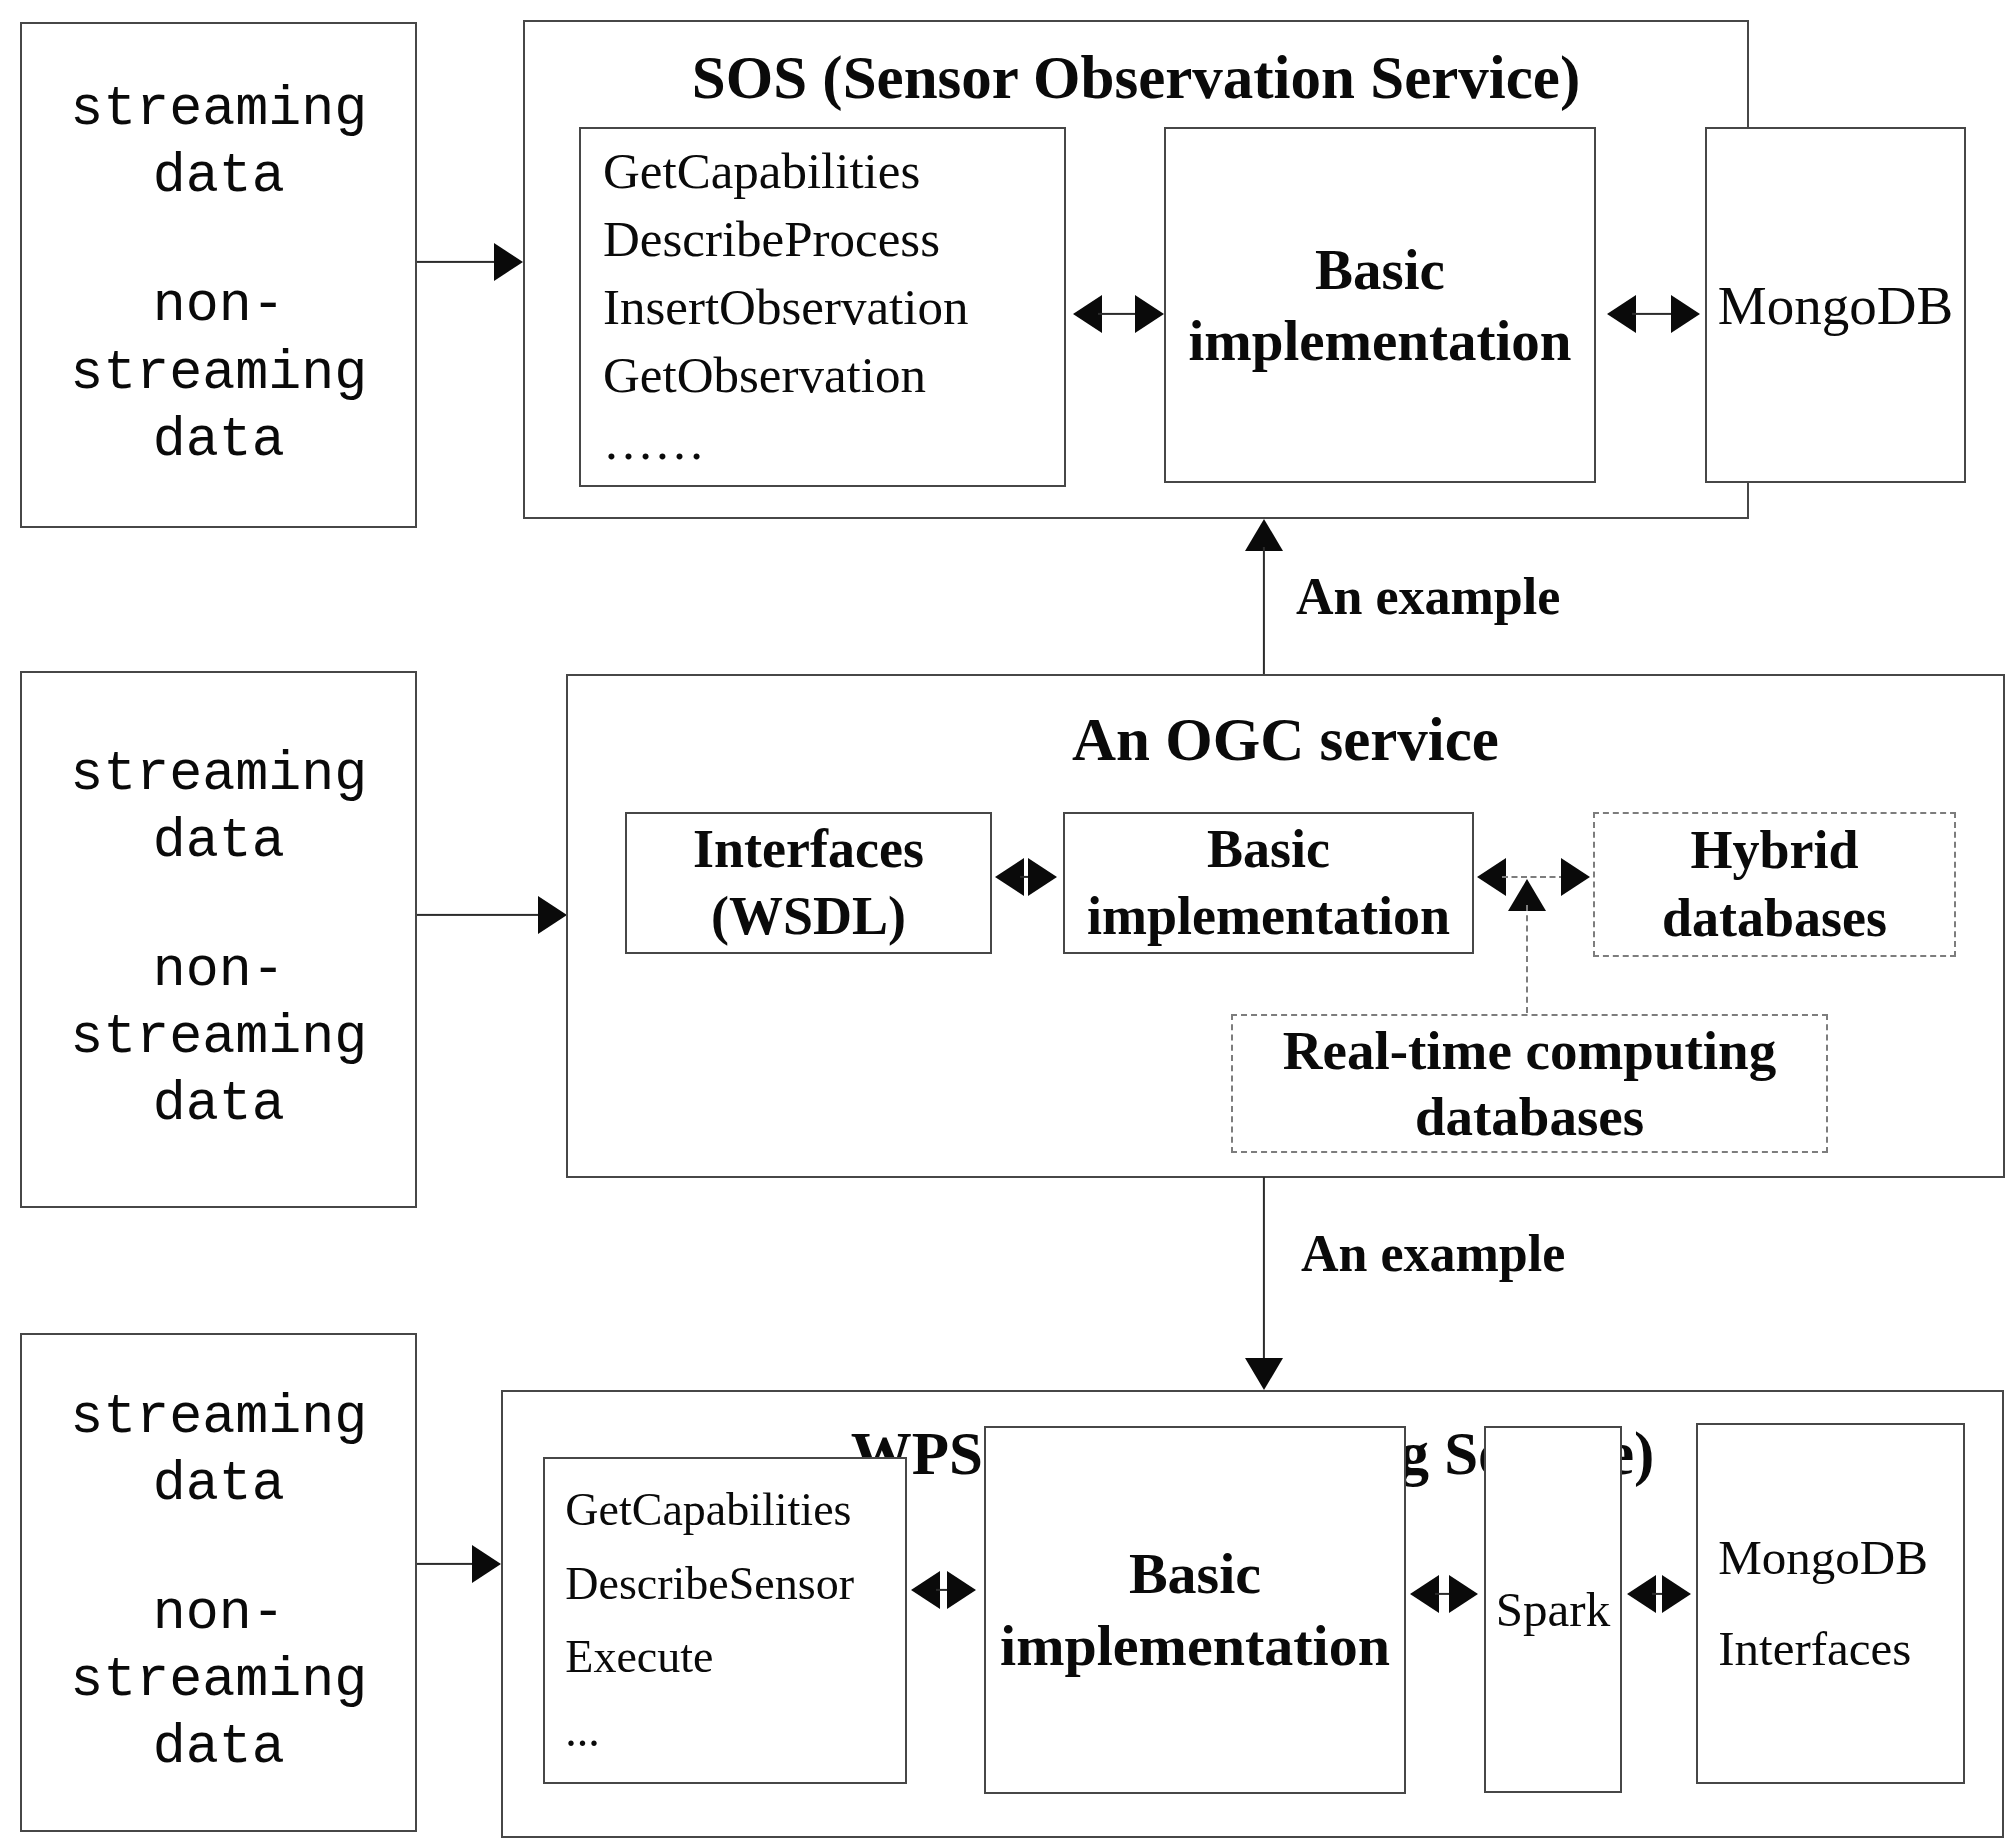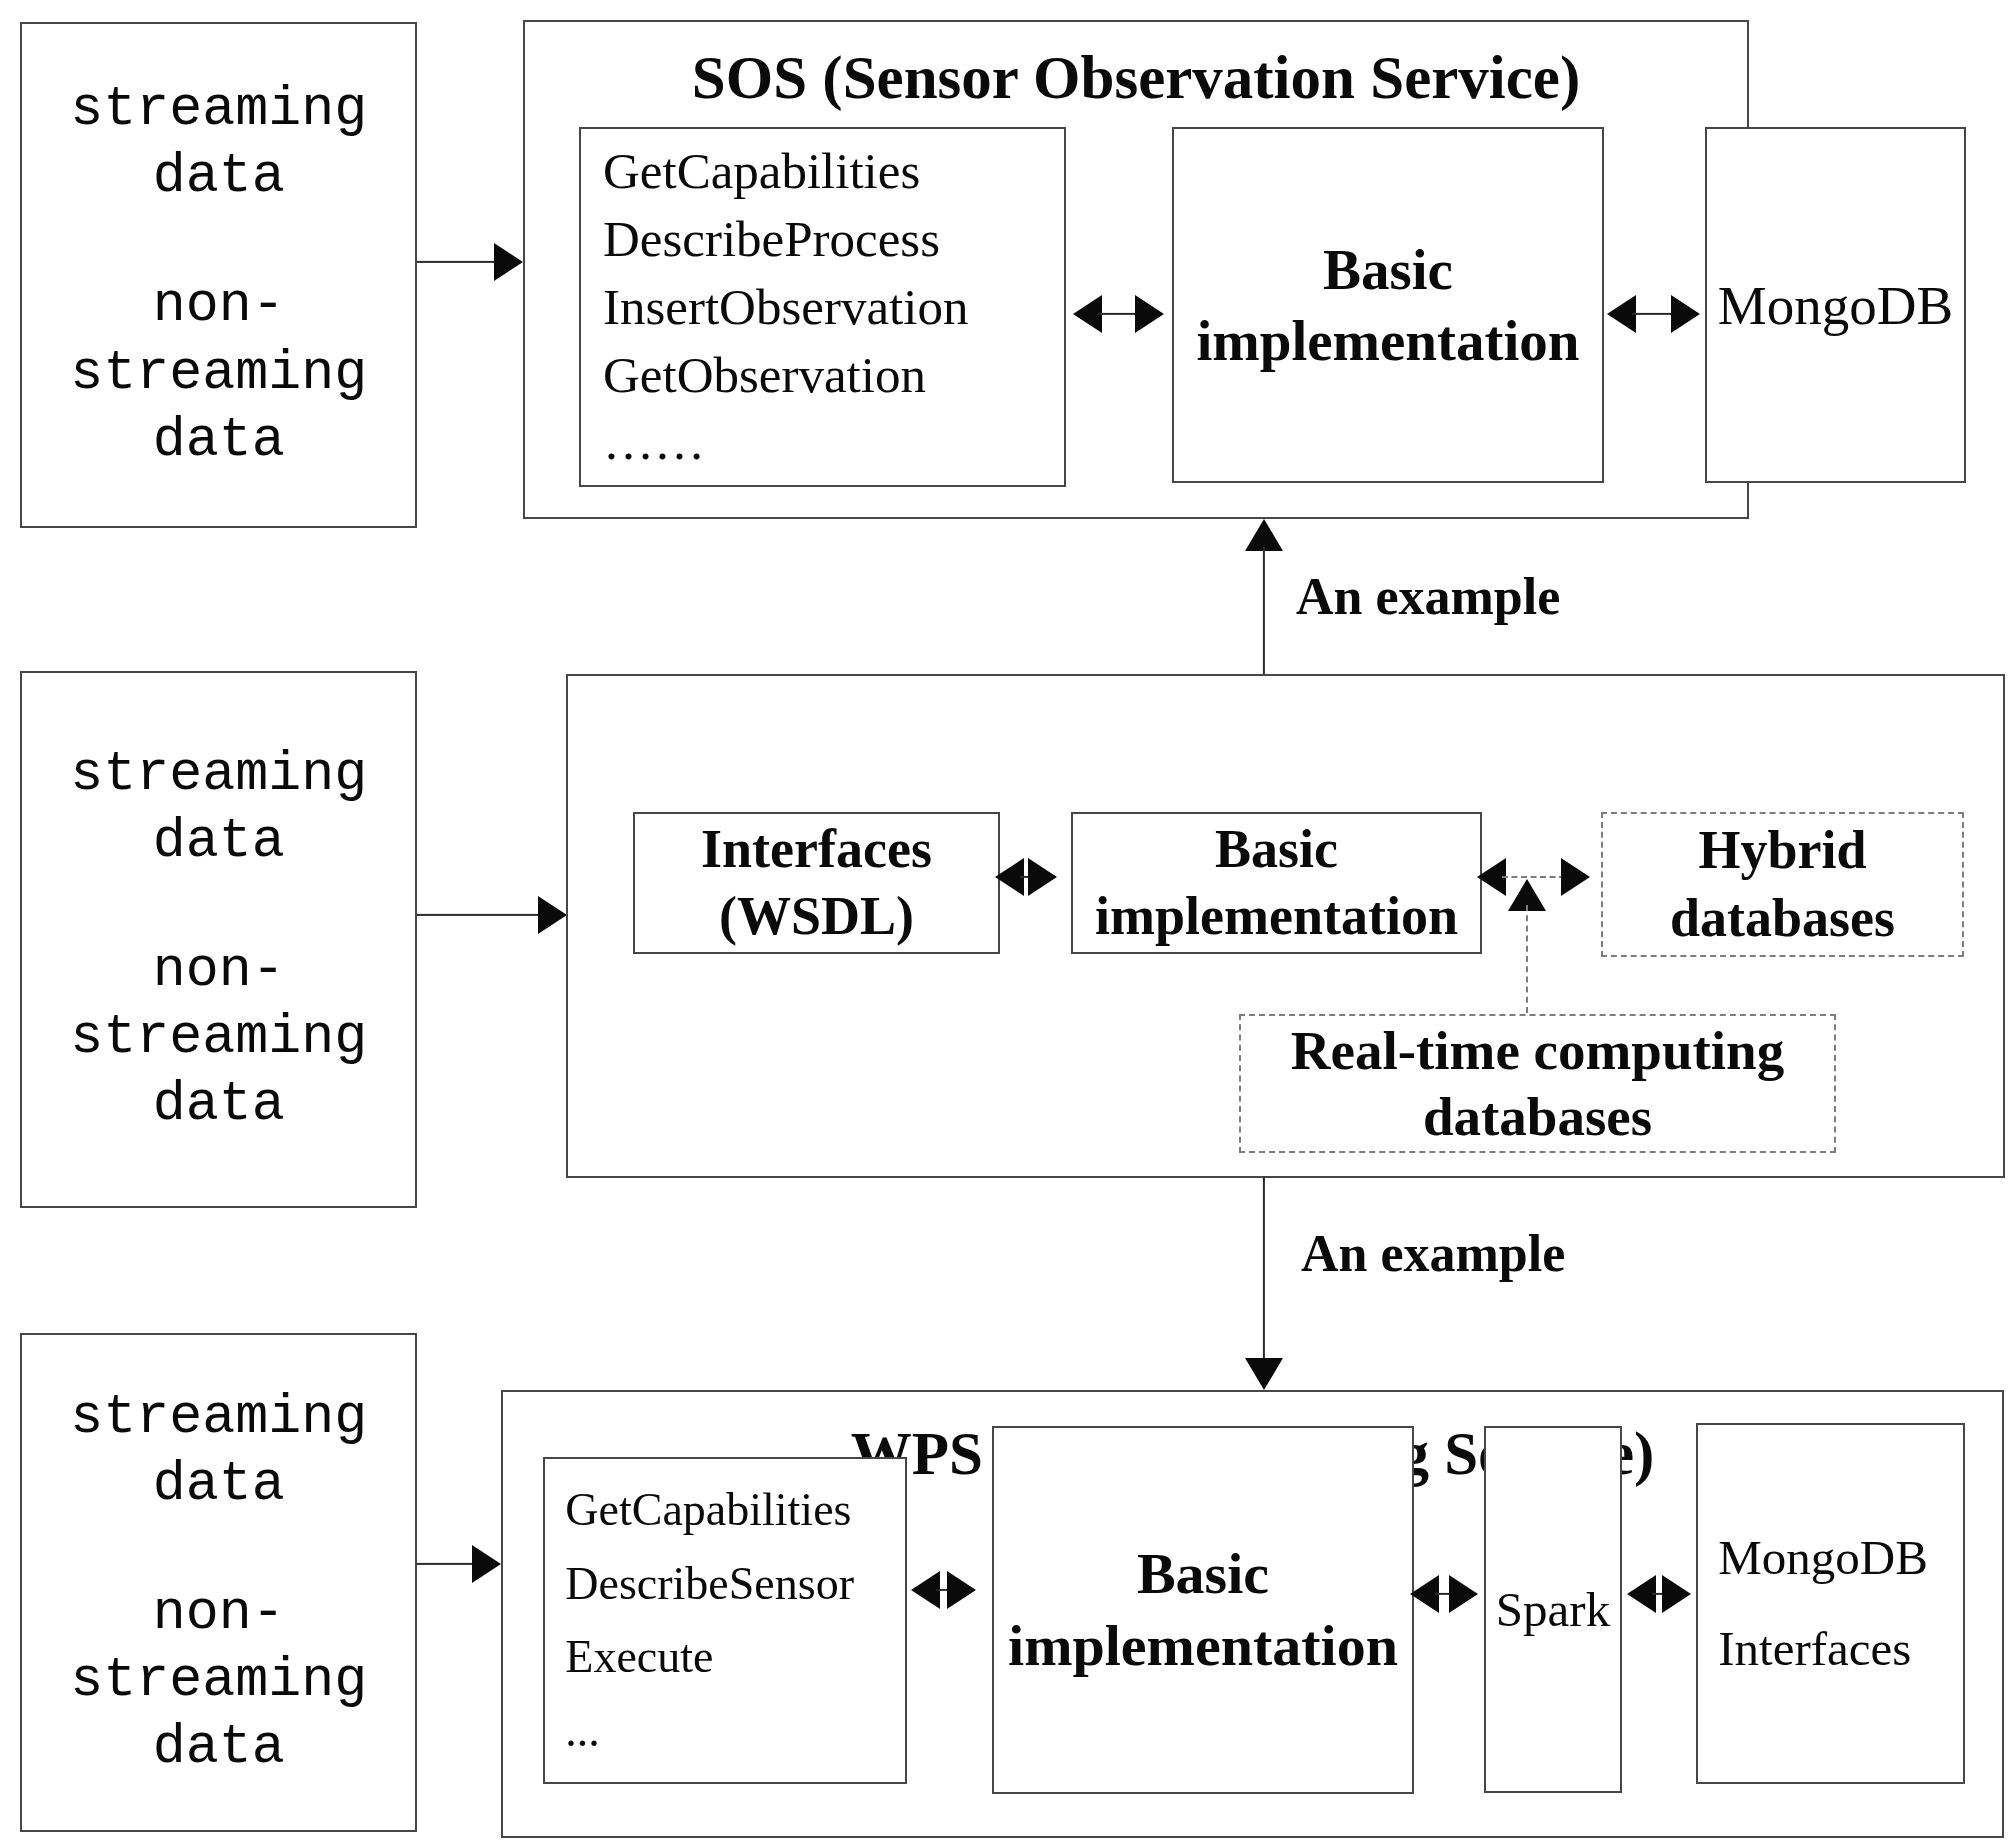--- a/index.html
+++ b/index.html
@@ -3,21 +3,21 @@
 <meta charset="utf-8">
 <style>
   html,body{margin:0;padding:0;background:#ffffff;}
   #canvas{position:relative;width:2015px;height:1846px;background:#ffffff;
           font-family:"Liberation Serif","DejaVu Serif",serif;color:#0a0a0a;overflow:hidden;}
 
   
   .box{position:absolute;background:#ffffff;border:2.2px solid #474747;box-sizing:border-box;}
   .dashedbox{border:2.2px dashed #7d7d7d;}
   .ccol{display:flex;flex-direction:column;justify-content:center;align-items:center;text-align:center;}
-  .bold{font-weight:bold;margin-left:8px;}
+  .bold{font-weight:bold;}
 
   
   .input-box{display:flex;flex-direction:column;justify-content:center;align-items:center;
              gap:62px;font-size:55px;line-height:1.22;text-align:center;padding:0 10.2px;font-family:Liberation Mono, monospace;}
   #lbox1{left:20.3px;top:22px;width:397px;height:506px;}
   #lbox2{left:20.3px;top:671px;width:397px;height:537px;}
   #lbox3{left:20.3px;top:1333px;width:397px;height:499px;}
 
   
   #sos{left:523px;top:20.3px;width:1226px;height:499px;}
@@ -154,20 +154,21 @@
     </div>
   </div>
 
   <div id="ex-arrow-up" class="va headed-u">
     <div class="head-u"></div>
     <div class="vshaft"></div>
   </div>
   <div id="ex-label-top" class="example-label">An example</div>
 
   <div id="ogc" class="box">
+    <div class="outer-title">An OGC service</div>
 
     <div id="ogc-interfaces" class="box ccol bold">
       <span>Interfaces (WSDL)</span>
     </div>
 
     <div id="d3" class="ha double">
       <div class="head-l"></div>
       <div class="shaft"></div>
       <div class="head-r"></div>
     </div>

